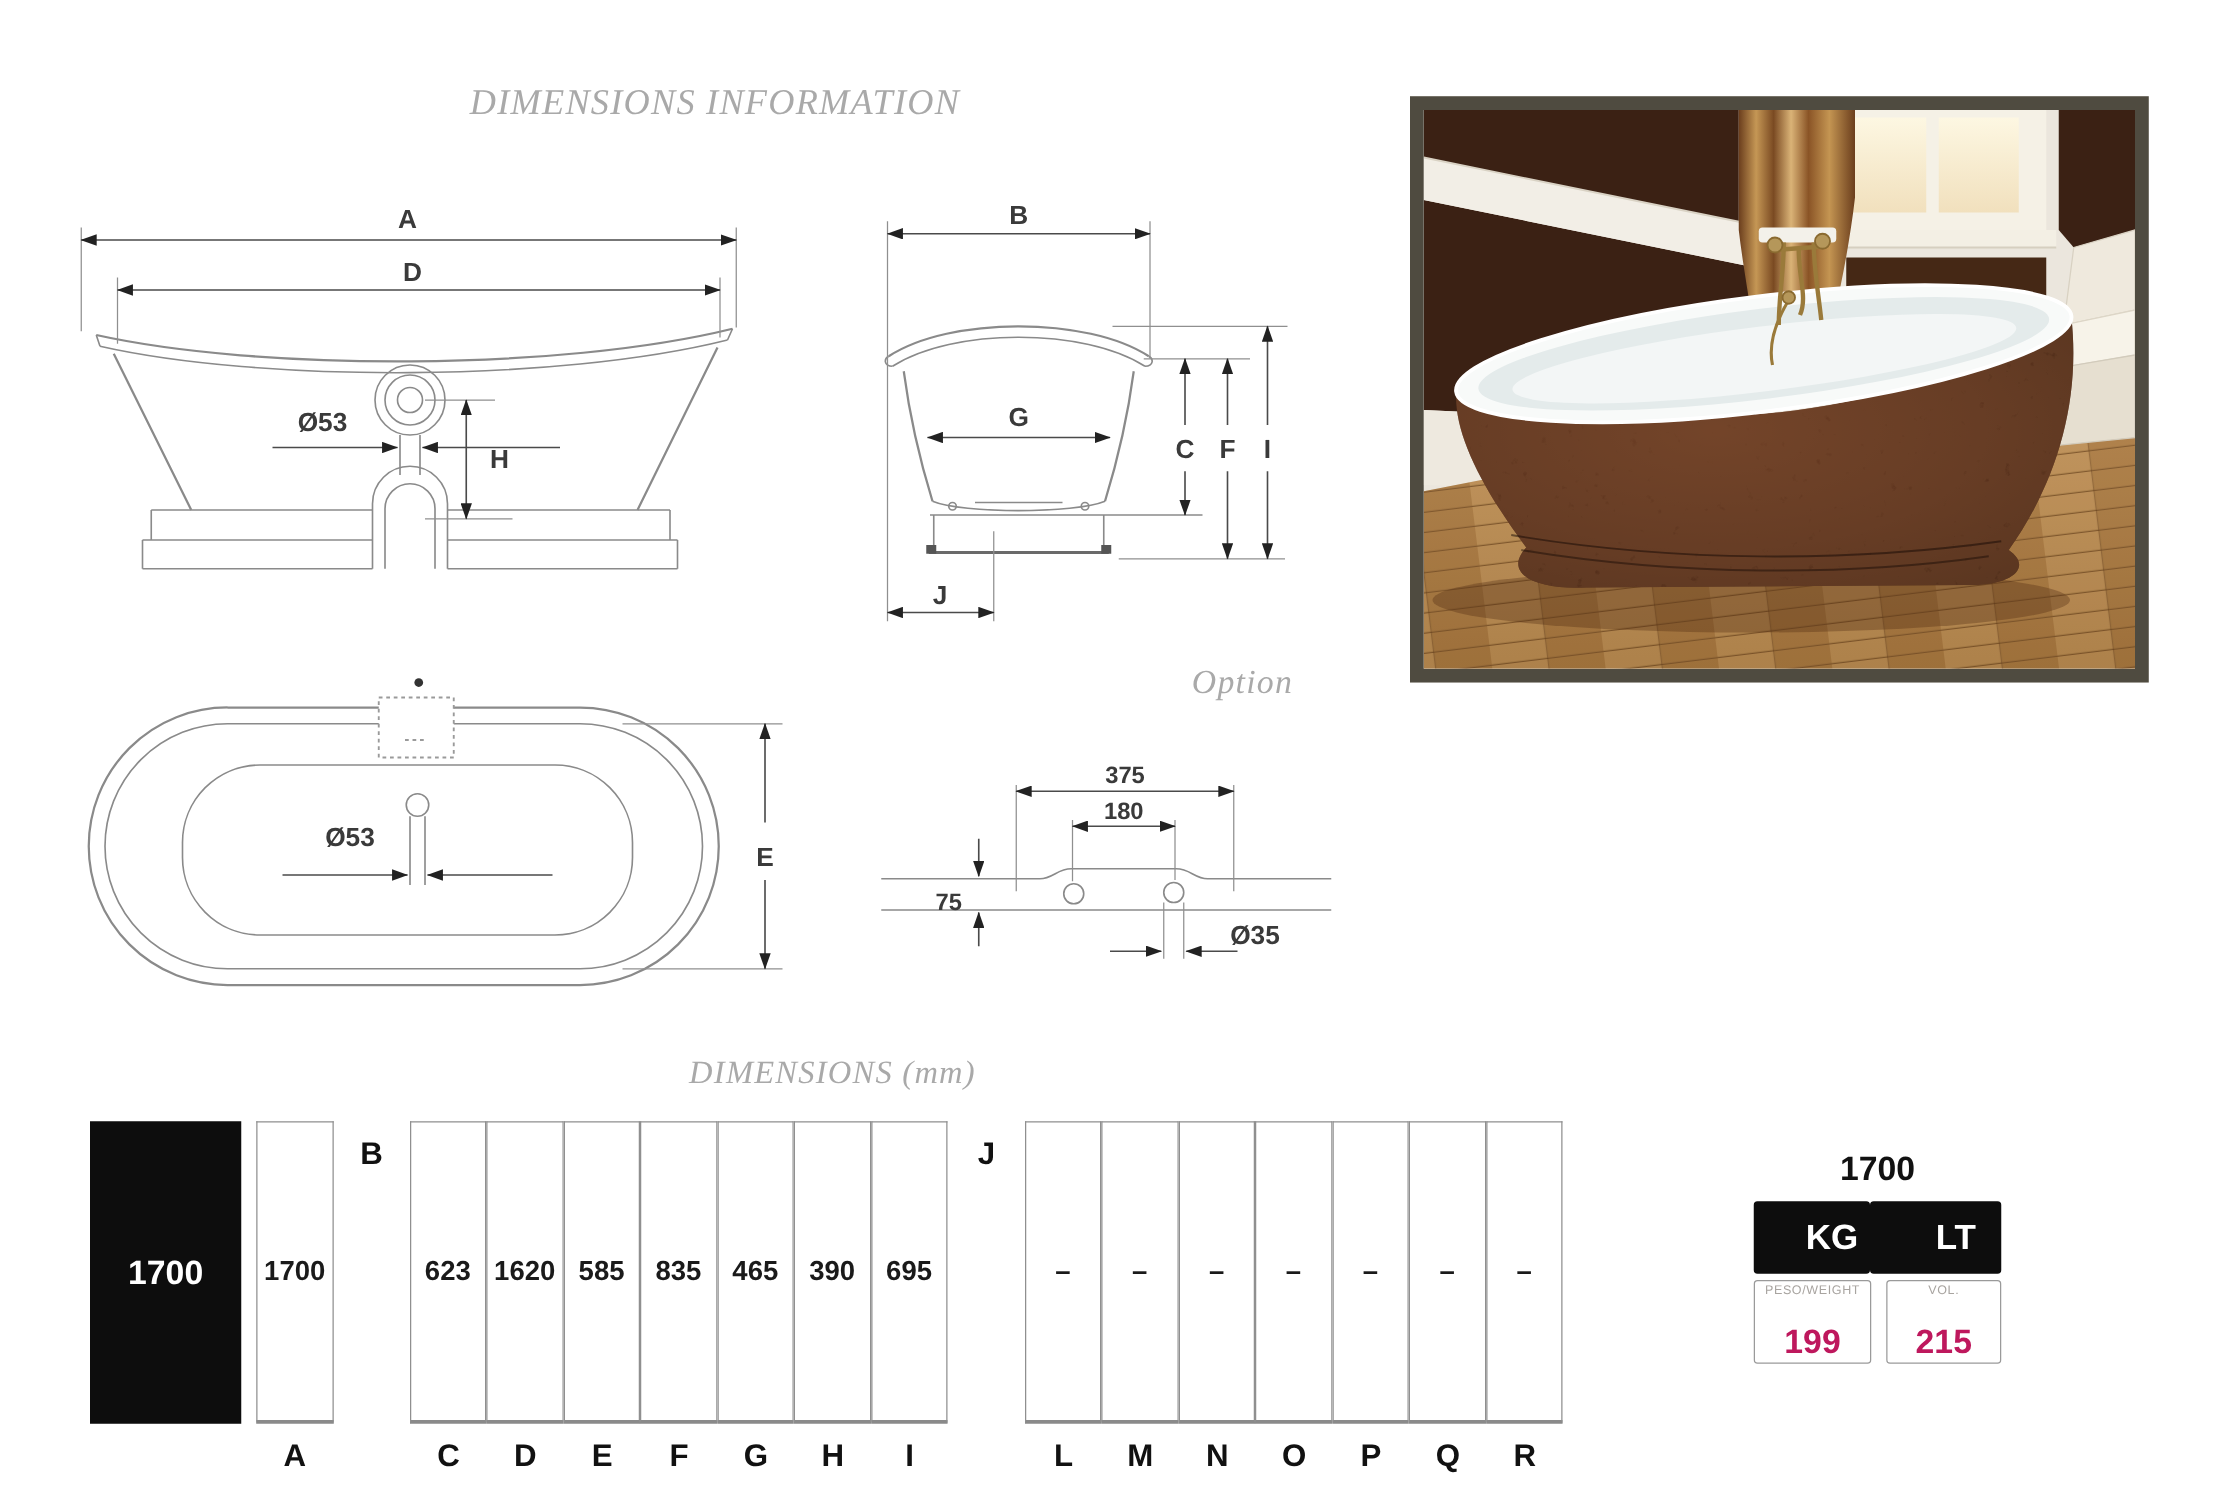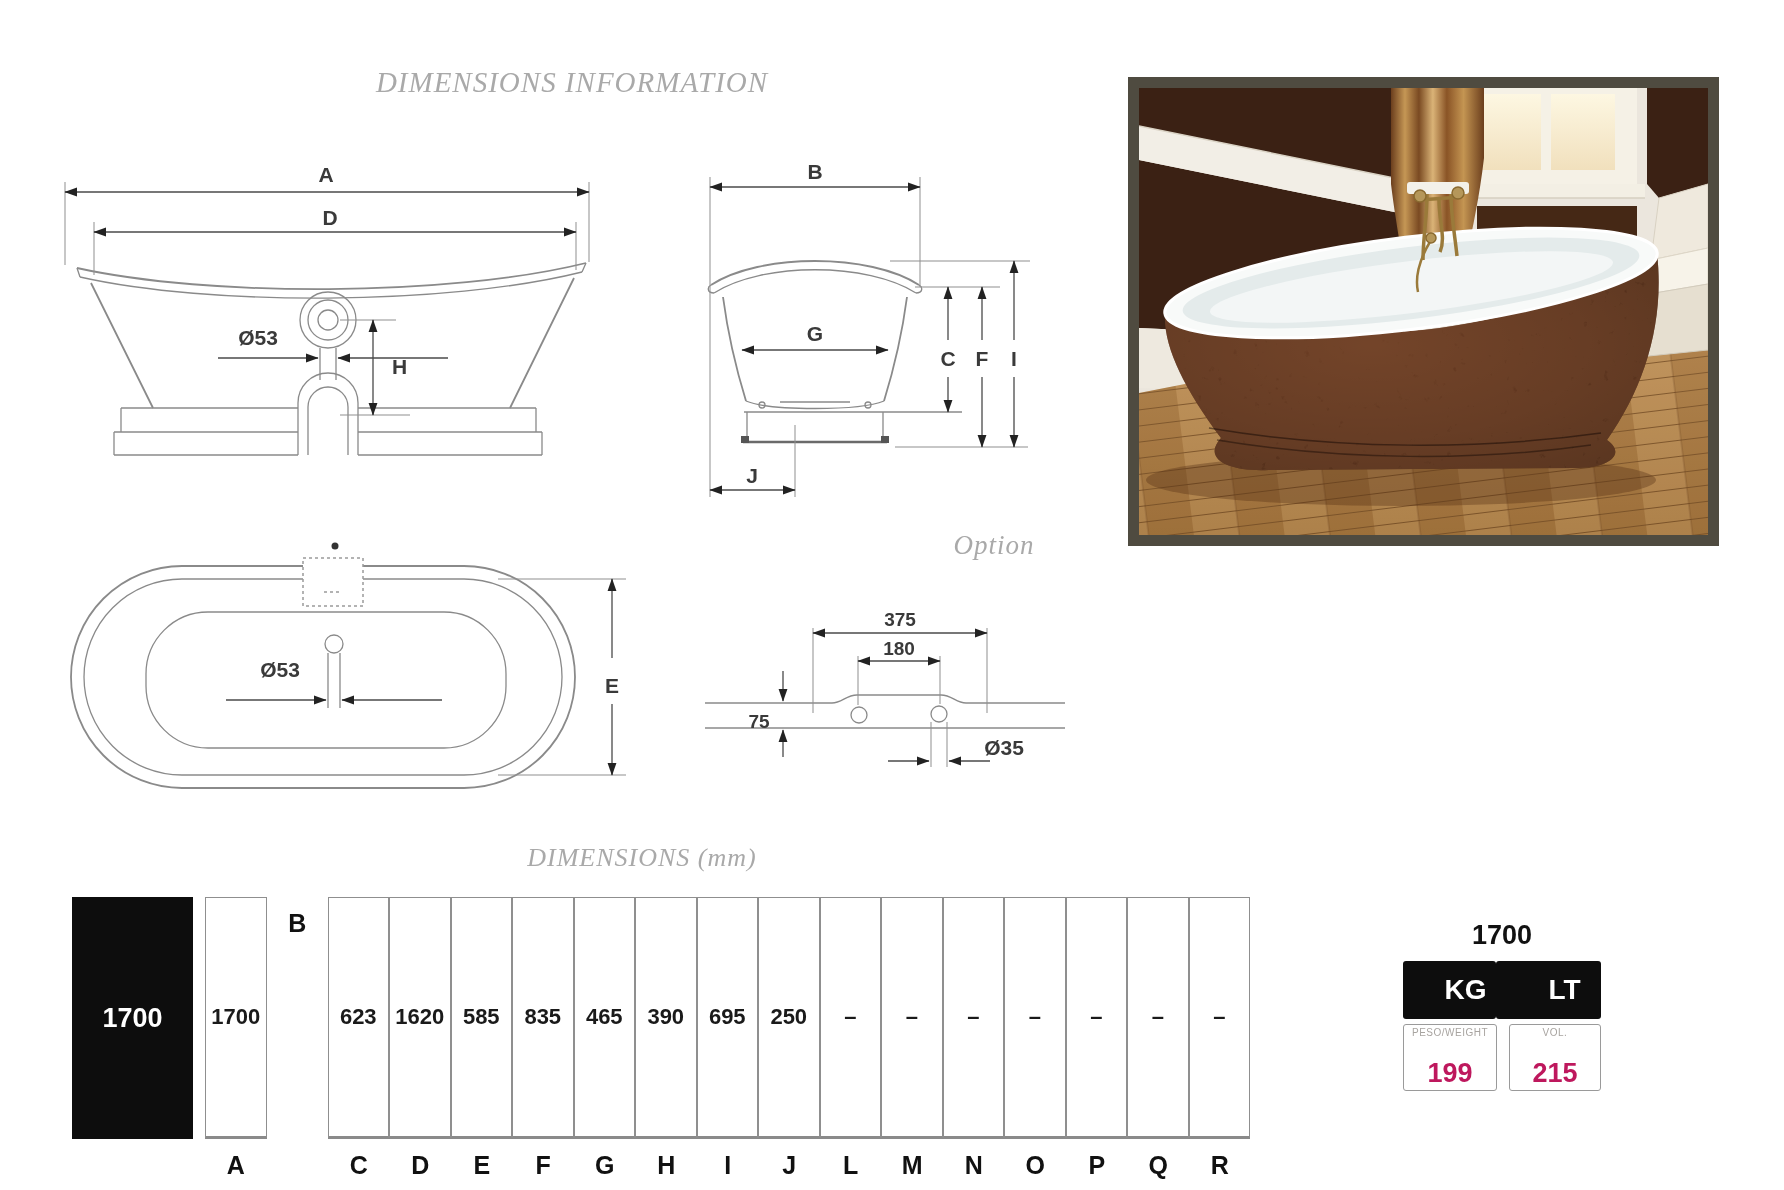--- a/index.html
+++ b/index.html
@@ -6,21 +6,21 @@
   body{
     width:1784px;height:1190px;position:relative;background:#ffffff;
     font-family:"Liberation Sans",sans-serif;overflow:hidden;
   }
   .abs{position:absolute;}
   .serif-caption{
     font-family:"Liberation Serif",serif;font-style:italic;color:#a9a9a9;
     text-align:center;letter-spacing:1px;
   }
   #main-title{left:322px;top:66px;width:500px;font-size:29px;}
-  #dims-title{left:392px;top:843px;width:500px;font-size:26px;}
+  #dims-title{left:416px;top:843px;width:500px;font-size:26px;}
   #option-label{left:924px;top:530px;width:140px;font-size:27px;}
 
   svg text{font-family:"Liberation Sans",sans-serif;fill:#333;}
   .geo{stroke:#8a8a8a;stroke-width:1.8;fill:none;}
   .geo2{stroke:#8a8a8a;stroke-width:1.3;fill:none;}
   .dim{stroke:#4a4a4a;stroke-width:1.3;fill:none;}
   .ext{stroke:#8f8f8f;stroke-width:1;fill:none;}
   .lbl{font-size:21px;font-weight:bold;fill:#3a3a3a;}
   .lbl-sm{font-size:19px;font-weight:bold;fill:#3a3a3a;}
 
@@ -339,21 +339,20 @@
       </div>
       <div class="dim-col">
         <div class="dim-cell">390</div>
         <div class="dim-letter">H</div>
       </div>
       <div class="dim-col">
         <div class="dim-cell">695</div>
         <div class="dim-letter">I</div>
       </div>
       <div class="dim-col">
-        <div class="dim-cell">250</div>
         <div class="dim-letter">J</div>
       </div>
       <div class="dim-col">
         <div class="dim-cell">–</div>
         <div class="dim-letter">L</div>
       </div>
       <div class="dim-col">
         <div class="dim-cell">–</div>
         <div class="dim-letter">M</div>
       </div>

